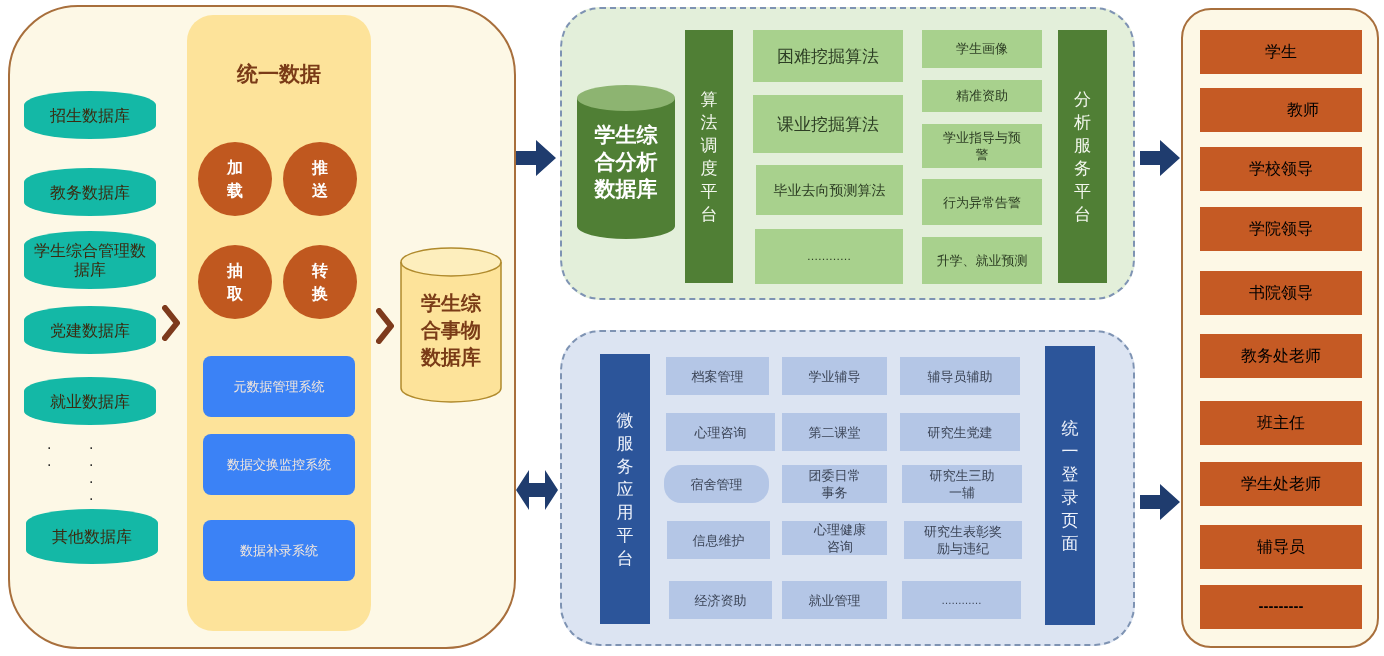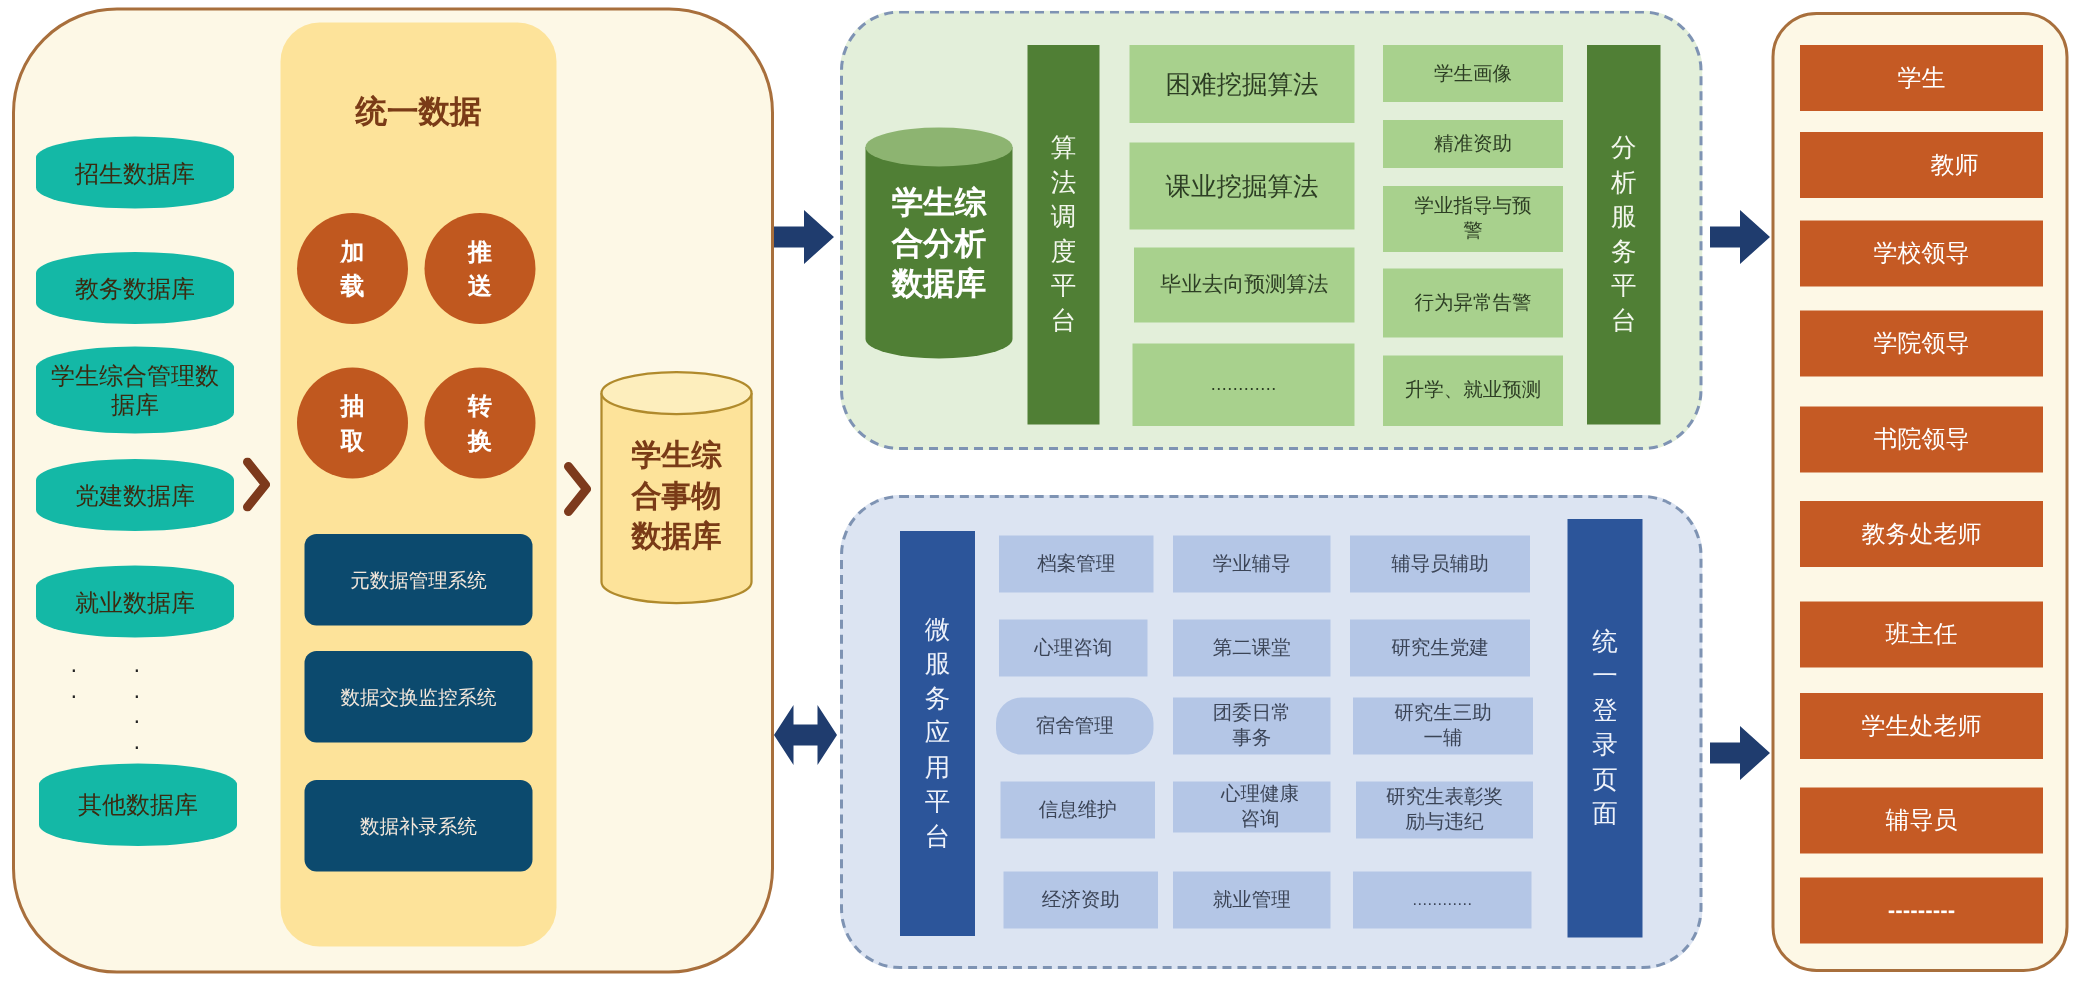--- a/index.html
+++ b/index.html
@@ -15,21 +15,21 @@
             color:#3b2a10; font-size:16px; line-height:19px; }
   .src-db.tall { height:58px; }
   .dots { font-size:14px; color:#222; line-height:17px; letter-spacing:0; }
 
   #exchange-col { left:187px; top:15px; width:184px; height:616px; background:#fde39a; border-radius:26px; }
   #exchange-title { left:187px; top:60px; width:184px; text-align:center; color:#7a3b17;
                     font-size:21px; font-weight:bold; line-height:28px; }
   .proc-circle { width:74px; height:74px; border-radius:50%; background:#c0581f; color:#fff;
                  display:flex; align-items:center; justify-content:center; text-align:center;
                  font-size:16px; font-weight:bold; line-height:23px; }
-  .sys-box { left:203px; width:152px; height:61px; background:#0c4a6e; border-radius:8px;
+  .sys-box { left:203px; width:152px; height:61px; background:#3b82f6; border-radius:8px;
              color:#f5e8dc; display:flex; align-items:center; justify-content:center;
              font-size:13px; }
 
   .chev { width:18px; height:36px; }
 
   
   #analysis-panel { left:560px; top:7px; width:575px; height:293px; background:#e3efda;
                     border:2px dashed #7e93b3; border-radius:40px; }
   .g-dark { background:#507f35; color:#f3f7ee; }
   .g-light { background:#a8d18d; color:#2d3e24; display:flex; align-items:center; justify-content:center; text-align:center; }
@@ -39,21 +39,21 @@
   
   #micro-panel { left:560px; top:330px; width:575px; height:316px; background:#dce4f2;
                  border:2px dashed #7e93b3; border-radius:40px; }
   .b-dark { background:#2c559a; color:#eef2fa; }
   .b-light { background:#b4c6e6; color:#3b4456; display:flex; align-items:center; justify-content:center;
              text-align:center; font-size:13px; line-height:17px; }
 
   
   #roles-panel { left:1181px; top:8px; width:198px; height:640px; background:#fdf8e6;
                  border:2px solid #a86f3c; border-radius:30px; }
-  .role { left:1200px; width:162px; height:44px; background:#c55a24; color:#ffffff;
+  .role { left:1200px; width:162px; height:44px; background:#c55a24; color:#000000;
           display:flex; align-items:center; justify-content:center; font-size:16px; }
 
   .arrow { width:40px; height:36px; }
 </style>
 </head>
 <body>
 
 <div id="left-panel" class="abs"></div>
 
 <div class="abs src-db" style="left:24px;top:91px;">
@@ -226,21 +226,21 @@
 <div class="abs b-light" style="left:666px;top:357px;width:103px;height:38px;">
     <span>档案管理</span>
   </div>
 <div class="abs b-light" style="left:782px;top:357px;width:105px;height:38px;">
     <span>学业辅导</span>
   </div>
 <div class="abs b-light" style="left:900px;top:357px;width:120px;height:38px;">
     <span>辅导员辅助</span>
   </div>
 
-<div class="abs b-light" style="left:666px;top:413px;width:99px;height:38px;">
+<div class="abs b-light" style="left:666px;top:413px;width:109px;height:38px;">
     <span>心理咨询</span>
   </div>
 <div class="abs b-light" style="left:782px;top:413px;width:105px;height:38px;">
     <span>第二课堂</span>
   </div>
 <div class="abs b-light" style="left:900px;top:413px;width:120px;height:38px;">
     <span>研究生党建</span>
   </div>
 
 <div class="abs b-light" style="left:664px;top:465px;width:105px;height:38px;border-radius:17px;">

